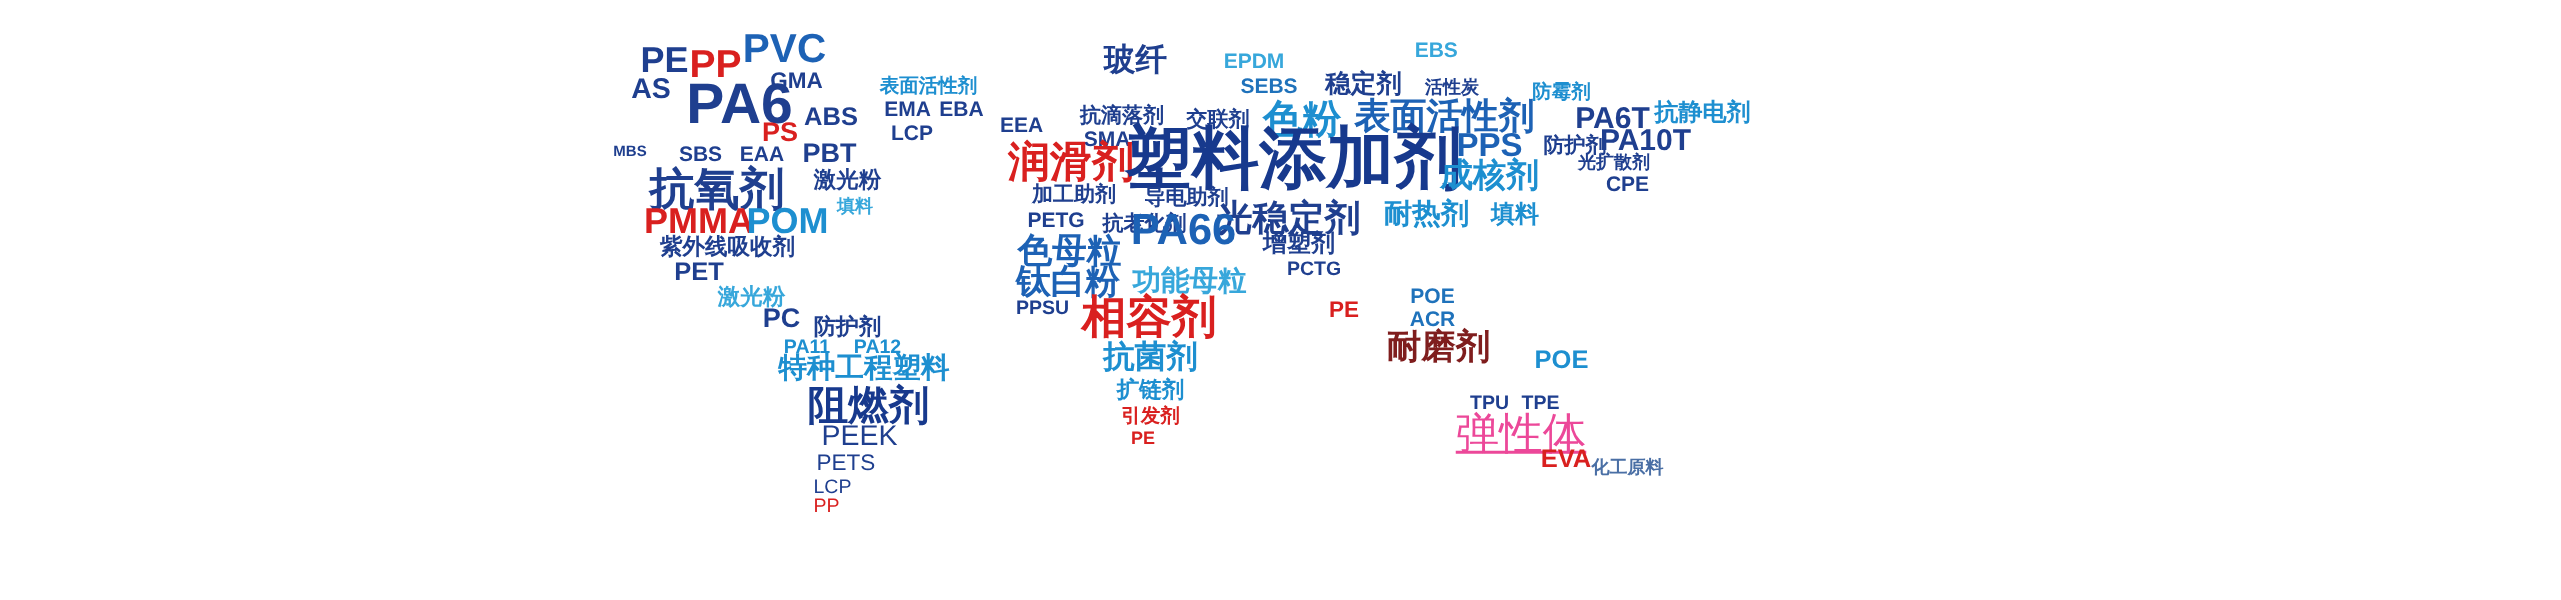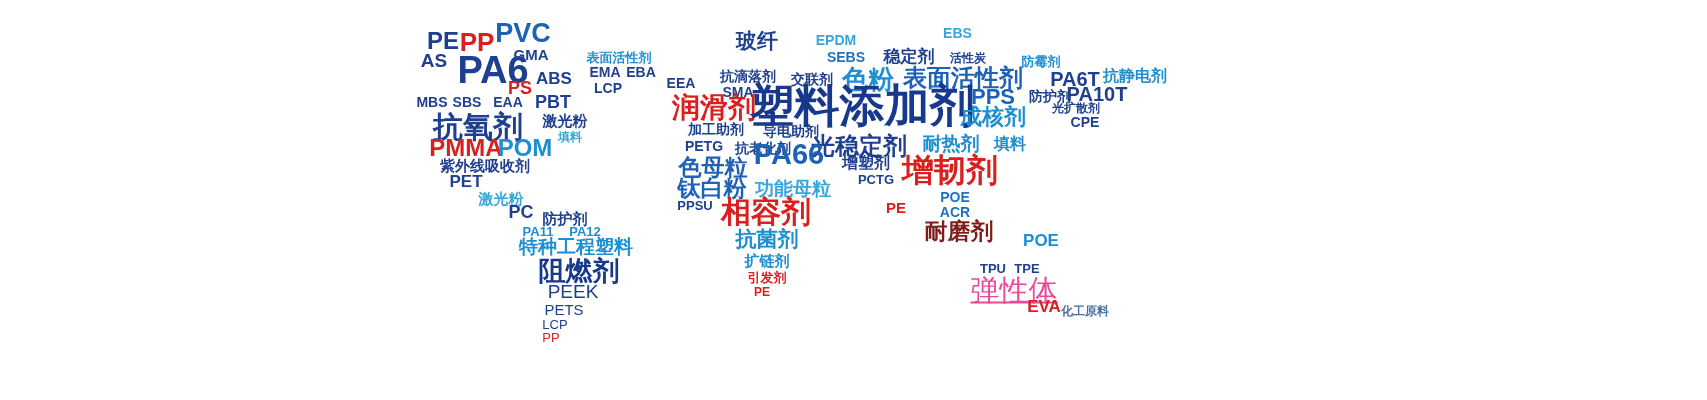--- a/index.html
+++ b/index.html
@@ -57,21 +57,21 @@
     <span class="word w-bold" style="left: 1135px; top: 76px; font-size: 16px; color: rgb(30, 143, 208);">抗静电剂</span>
     <span class="word w-bold" style="left: 738px; top: 92px; font-size: 14px; color: rgb(31, 63, 143);">SMA</span>
     <span class="word w-bold" style="left: 714px; top: 108px; font-size: 28px; color: rgb(217, 32, 31);">润滑剂</span>
     <span class="word w-bold" style="left: 862px; top: 105px; font-size: 45px; color: rgb(23, 57, 141);">塑料添加剂</span>
     <span class="word w-bold" style="left: 993px; top: 97px; font-size: 22px; color: rgb(29, 98, 181);">PPS</span>
     <span class="word w-bold" style="left: 1050px; top: 96px; font-size: 14px; color: rgb(31, 63, 143);">防护剂</span>
     <span class="word w-bold" style="left: 1097px; top: 94px; font-size: 20px; color: rgb(31, 63, 143);">PA10T</span>
     <span class="word w-bold" style="left: 993px; top: 117px; font-size: 22px; color: rgb(29, 143, 208);">成核剂</span>
     <span class="word w-bold" style="left: 1076px; top: 108px; font-size: 12px; color: rgb(31, 63, 143);">光扩散剂</span>
     <span class="word w-bold" style="left: 1085px; top: 122px; font-size: 14px; color: rgb(31, 63, 143);">CPE</span>
-    <span class="word w-bold" style="left: 432px; top: 102px; font-size: 14px; color: rgb(31, 63, 143);">MBS</span>
+    <span class="word w-bold" style="left: 420px; top: 102px; font-size: 10px; color: rgb(31, 63, 143);">MBS</span>
     <span class="word w-bold" style="left: 467px; top: 102px; font-size: 14px; color: rgb(31, 63, 143);">SBS</span>
     <span class="word w-bold" style="left: 508px; top: 102px; font-size: 14px; color: rgb(31, 63, 143);">EAA</span>
     <span class="word w-bold" style="left: 520px; top: 88px; font-size: 18px; color: rgb(217, 32, 31);">PS</span>
     <span class="word w-bold" style="left: 553px; top: 102px; font-size: 18px; color: rgb(31, 63, 143);">PBT</span>
     <span class="word w-bold" style="left: 478px; top: 127px; font-size: 30px; color: rgb(31, 63, 143);">抗氧剂</span>
     <span class="word w-bold" style="left: 565px; top: 120px; font-size: 15px; color: rgb(31, 63, 143);">激光粉</span>
     <span class="word w-bold" style="left: 570px; top: 137px; font-size: 12px; color: rgb(55, 167, 219);">填料</span>
     <span class="word w-bold" style="left: 466px; top: 148px; font-size: 24px; color: rgb(217, 32, 31);">PMMA</span>
     <span class="word w-bold" style="left: 525px; top: 148px; font-size: 24px; color: rgb(29, 143, 208);">POM</span>
     <span class="word w-bold" style="left: 485px; top: 165px; font-size: 15px; color: rgb(31, 63, 143);">紫外线吸收剂</span>
@@ -90,21 +90,20 @@
     <span class="word w-bold" style="left: 716px; top: 129px; font-size: 14px; color: rgb(31, 63, 143);">加工助剂</span>
     <span class="word w-bold" style="left: 791px; top: 131px; font-size: 14px; color: rgb(31, 63, 143);">导电助剂</span>
     <span class="word w-bold" style="left: 859px; top: 146px; font-size: 24px; color: rgb(31, 63, 143);">光稳定剂</span>
     <span class="word w-bold" style="left: 951px; top: 143px; font-size: 19px; color: rgb(29, 143, 208);">耐热剂</span>
     <span class="word w-bold" style="left: 1010px; top: 144px; font-size: 16px; color: rgb(29, 143, 208);">填料</span>
     <span class="word w-bold" style="left: 704px; top: 146px; font-size: 14px; color: rgb(31, 63, 143);">PETG</span>
     <span class="word w-bold" style="left: 763px; top: 148px; font-size: 14px; color: rgb(31, 63, 143);">抗老化剂</span>
     <span class="word w-bold" style="left: 713px; top: 167px; font-size: 23px; color: rgb(29, 98, 181);">色母粒</span>
     <span class="word w-bold" style="left: 789px; top: 154px; font-size: 29px; color: rgb(29, 98, 181);">PA66</span>
     <span class="word w-bold" style="left: 866px; top: 163px; font-size: 16px; color: rgb(31, 63, 143);">增塑剂</span>
-    <span class="word w-bold" style="left: 950px; top: 170px; font-size: 32px; color: rgb(217, 32, 31);">增韧剂</span>
     <span class="word w-bold" style="left: 876px; top: 179px; font-size: 13px; color: rgb(31, 63, 143);">PCTG</span>
     <span class="word w-bold" style="left: 712px; top: 188px; font-size: 23px; color: rgb(29, 98, 181);">钛白粉</span>
     <span class="word w-bold" style="left: 793px; top: 188px; font-size: 19px; color: rgb(55, 167, 219);">功能母粒</span>
     <span class="word w-bold" style="left: 955px; top: 197px; font-size: 14px; color: rgb(31, 114, 187);">POE</span>
     <span class="word w-bold" style="left: 955px; top: 212px; font-size: 14px; color: rgb(31, 114, 187);">ACR</span>
     <span class="word w-bold" style="left: 695px; top: 205px; font-size: 13px; color: rgb(31, 63, 143);">PPSU</span>
     <span class="word w-bold" style="left: 766px; top: 212px; font-size: 30px; color: rgb(217, 32, 31);">相容剂</span>
     <span class="word w-bold" style="left: 896px; top: 207px; font-size: 15px; color: rgb(217, 32, 31);">PE</span>
     <span class="word w-bold" style="left: 959px; top: 231px; font-size: 23px; color: #7f1d1d;">耐磨剂</span>
     <span class="word w-bold" style="left: 767px; top: 238px; font-size: 21px; color: rgb(29, 143, 208);">抗菌剂</span>

